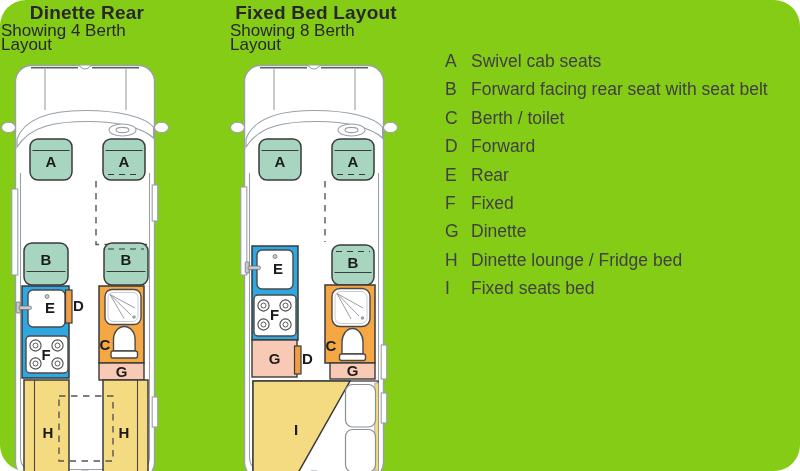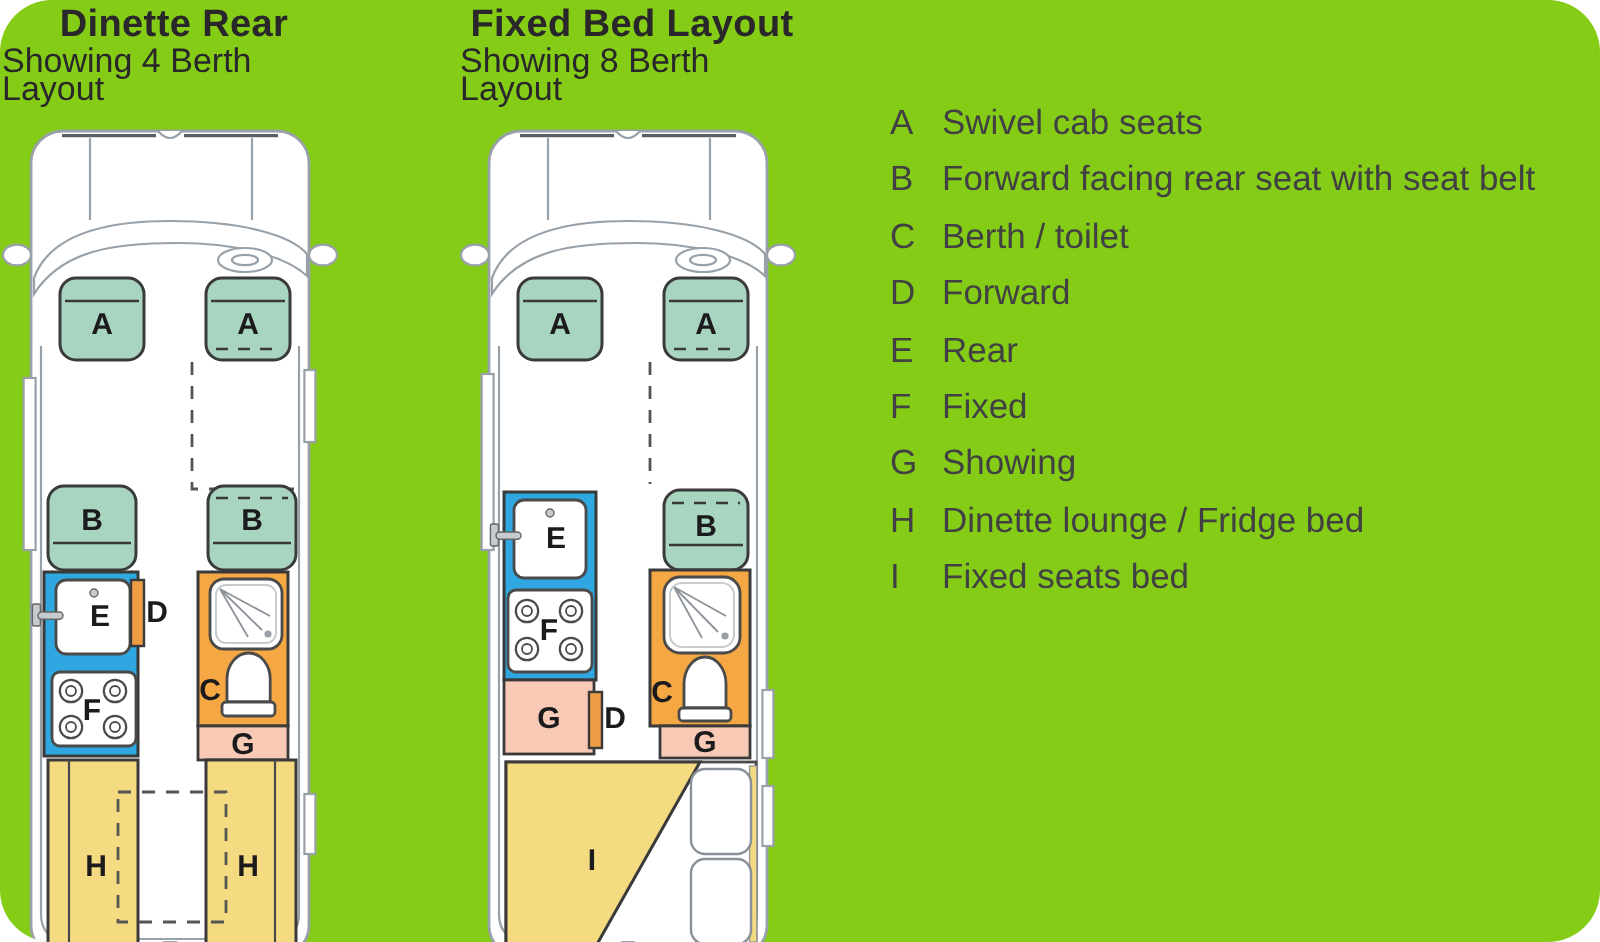--- a/index.html
+++ b/index.html
@@ -274,21 +274,21 @@
     <div class="lrow">
         <span class="lkey">E</span>
         <span class="ltext">Rear</span>
       </div>
     <div class="lrow">
         <span class="lkey">F</span>
         <span class="ltext">Fixed</span>
       </div>
     <div class="lrow">
         <span class="lkey">G</span>
-        <span class="ltext">Showing</span>
+        <span class="ltext">Dinette</span>
       </div>
     <div class="lrow">
         <span class="lkey">H</span>
         <span class="ltext">Dinette lounge / Fridge bed</span>
       </div>
     <div class="lrow">
         <span class="lkey">I</span>
         <span class="ltext">Fixed seats bed</span>
       </div>
   </aside>

